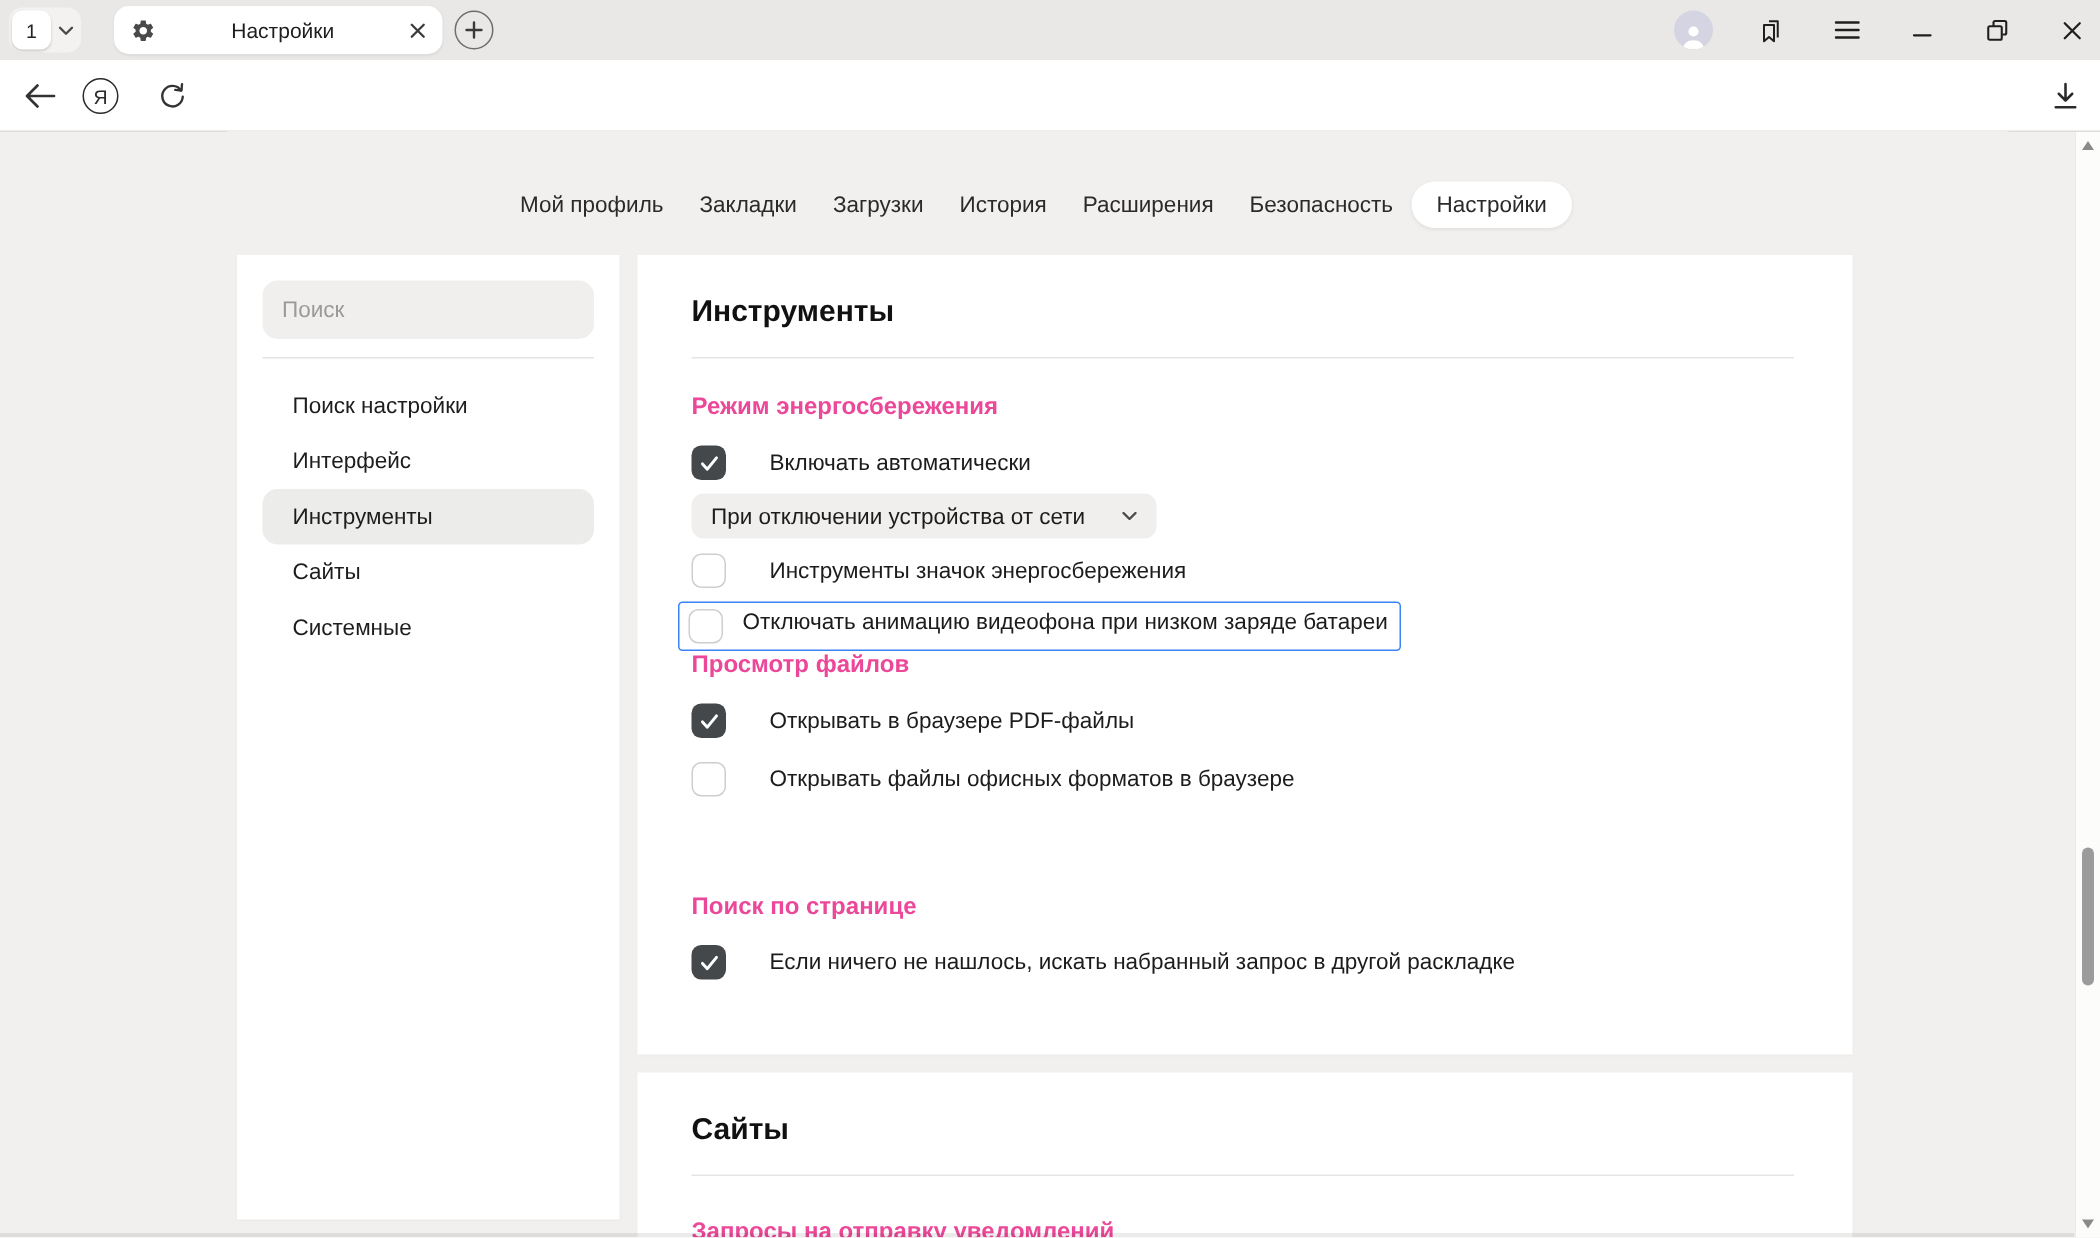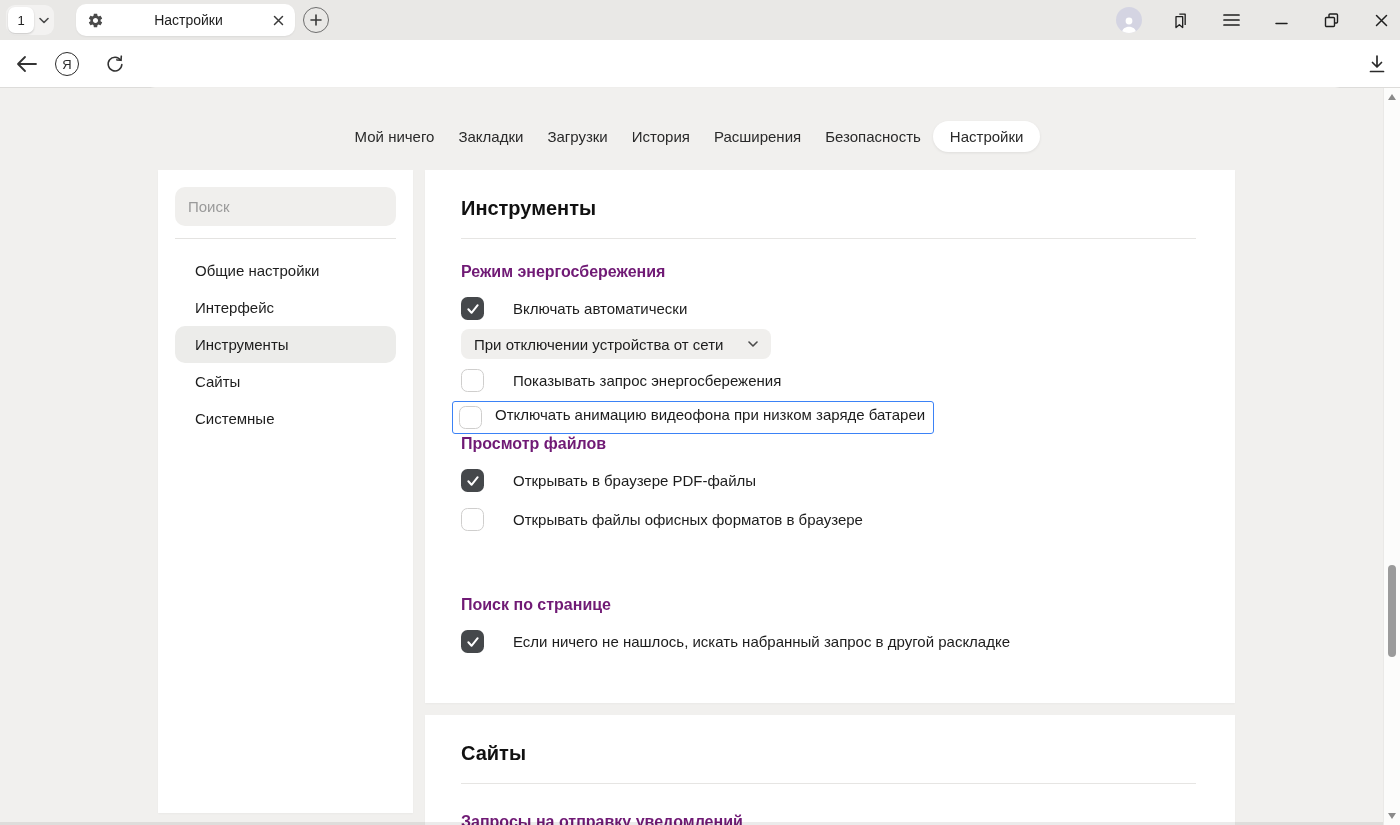--- a/index.html
+++ b/index.html
@@ -52,21 +52,21 @@
   .search-input::placeholder { color:#9a9a9a; }
   .side-divider { height:1px; background:#e4e3e1; margin:12px 17px 0; }
   .side-list { margin:13px 17px 0; }
   .side-item { height:37px; display:flex; align-items:center; padding-left:20px; font-size:15px; color:#1d1d1d; border-radius:10px; }
   .side-item.active { background:#ececea; }
 
   .main1 { left:425px; top:82px; width:810px; height:533px; padding:27px 39px 0 36px; }
   .main2 { left:425px; top:627px; width:810px; height:260px; padding:27px 39px 0 36px; }
   .card-title { font-size:20px; font-weight:bold; color:#111; line-height:22px; }
   .card-divider { height:1px; background:#e6e5e3; margin-top:19px; }
-  .sec-heading { font-size:16px; font-weight:bold; color:#701a75; line-height:19px; }
+  .sec-heading { font-size:16px; font-weight:bold; color:#ec4899; line-height:19px; }
   .sh1 { margin-top:23px; }
   .row { display:flex; align-items:center; gap:29px; margin-top:12px; min-height:27px; }
   .cb { width:23px; height:23px; border-radius:6.5px; flex:none; display:flex; align-items:center; justify-content:center; }
   .cb.unchecked { background:#fff; border:1.5px solid #cfcecd; }
   .cb.checked { background:#45484b; }
   .row-label { font-size:15px; color:#1c1c1c; }
   .select { display:inline-flex; align-items:center; gap:25px; height:30px; background:#f0efed; border-radius:8px;
     padding:0 13px; font-size:15px; color:#1c1c1c; margin:7px 0 1px; }
   .hl-row { display:inline-flex; gap:13px; border:1px solid #3b82f6; border-radius:3px;
     margin:7px 0 0 -9px; padding:4px 8px 4px 6px; min-height:27px; }
@@ -179,34 +179,34 @@
     <div class="dl-btn">
       <svg width="20" height="20" viewBox="0 0 20 20" fill="none" stroke="#2a2a2a" stroke-width="1.7" stroke-linecap="round" stroke-linejoin="round">
           <path d="M10 2 v10 M5.5 8.5 l4.5 4.5 4.5-4.5 M3.5 17.5 h13"></path>
         </svg>
     </div>
   </div>
 
   <div class="page">
 
     <div class="navtabs">
-      <div class="navtab">Мой ничего</div>
+      <div class="navtab">Мой профиль</div>
       <div class="navtab">Закладки</div>
       <div class="navtab">Загрузки</div>
       <div class="navtab">История</div>
       <div class="navtab">Расширения</div>
       <div class="navtab">Безопасность</div>
       <div class="navtab active">Настройки</div>
     </div>
 
     <div class="card sidebar">
       <input class="search-input" type="text" placeholder="Поиск" style="">
       <div class="side-divider"></div>
       <div class="side-list">
-        <div class="side-item">Общие настройки</div>
+        <div class="side-item">Поиск настройки</div>
         <div class="side-item">Интерфейс</div>
         <div class="side-item active">Инструменты</div>
         <div class="side-item">Сайты</div>
         <div class="side-item">Системные</div>
       </div>
     </div>
 
     <div class="card main1">
       <div class="card-title">Инструменты</div>
       <div class="card-divider"></div>
@@ -224,21 +224,21 @@
 
       <div class="select">
         <span>При отключении устройства от сети</span>
         <svg width="10" height="6" viewBox="0 0 10 6">
             <polyline points="1,1 5,5 9,1" fill="none" stroke="#4a4a4a" stroke-width="1.6" stroke-linecap="round" stroke-linejoin="round"></polyline>
           </svg>
       </div>
 
       <div class="row" style="margin-top:7px;">
         <span class="cb unchecked"></span>
-        <span class="row-label">Показывать запрос энергосбережения</span>
+        <span class="row-label">Инструменты значок энергосбережения</span>
       </div>
 
       <div class="hl-row">
         <span class="cb unchecked"></span>
         <span class="row-label">Отключать анимацию видеофона при низком заряде батареи</span>
       </div>
 
       <div class="sec-heading gap-lg">Просмотр файлов</div>
 
       <div class="row gap-md">

